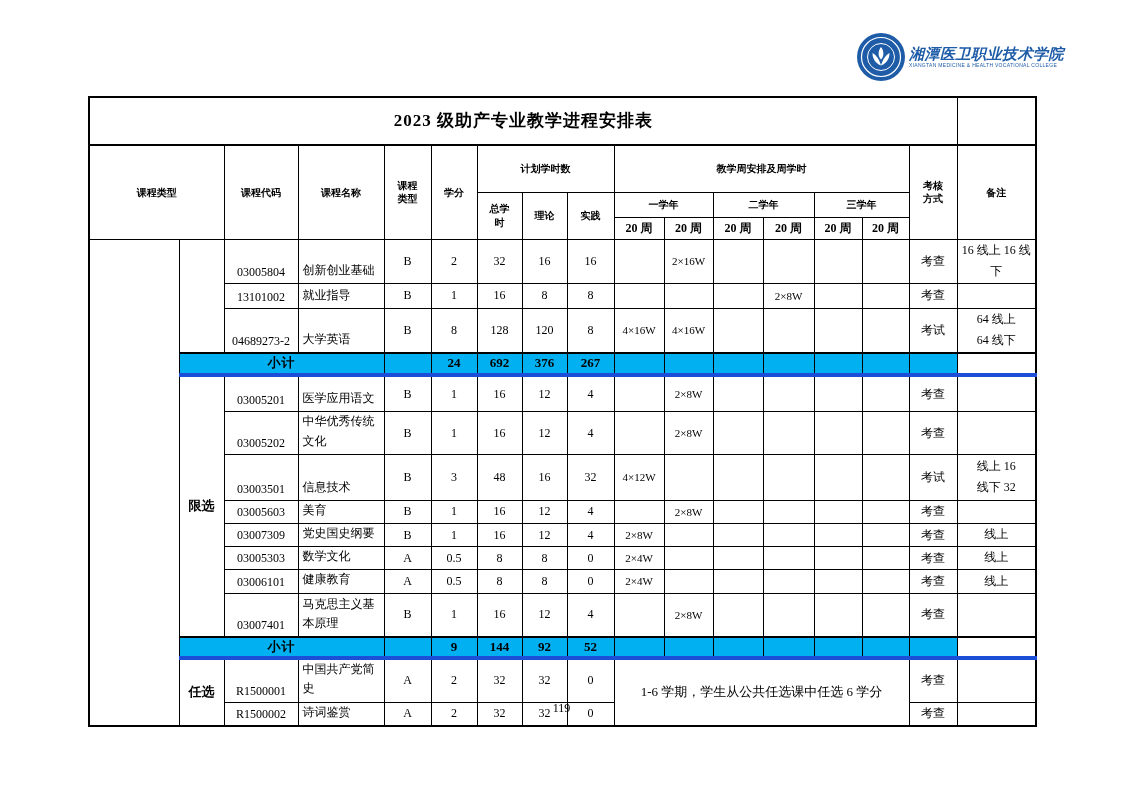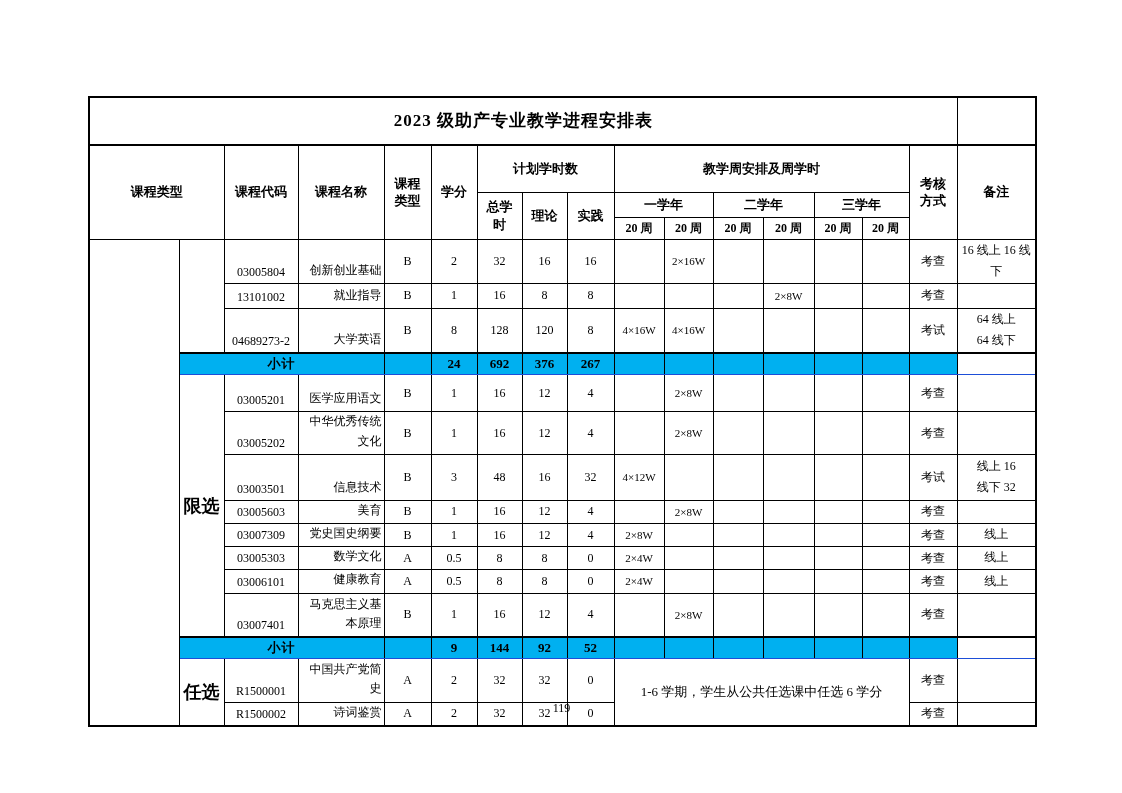--- a/index.html
+++ b/index.html
@@ -30,53 +30,67 @@
     position: absolute; left: 88px; top: 96px; width: 947px;
     border-collapse: collapse; table-layout: fixed;
     border: 2px solid #000;
   }
   th, td {
     border: 1px solid #000;
     text-align: center; vertical-align: middle;
     font-size: 12px; padding: 0 2px; overflow: hidden;
     word-break: break-all;
   }
-  thead th { font-weight: bold; font-size: 13px; line-height: 1.35; }
+  thead th { font-weight: bold; font-size: 10px; line-height: 1.35; }
   tr.title-row { height: 48px; }
   tr.title-row th { font-size: 17px; font-weight: bold; border-bottom: 2px solid #000; letter-spacing: 1px; }
   tr.hr1 { height: 47px; }
   tr.hr2 { height: 25px; }
   tr.weeks-row { height: 22px; }
   tr.weeks-row th { font-size: 12px; }
 
   td.code { vertical-align: bottom; padding-bottom: 3px; font-size: 12px; }
-  td.name { vertical-align: bottom; padding-bottom: 3px; text-align: right; padding-left: 4px; line-height: 1.6; }
+  td.name { vertical-align: bottom; padding-bottom: 3px; text-align: left; padding-left: 4px; line-height: 1.6; }
   td.week { font-size: 11px; }
   td.remark { font-size: 12px; white-space: pre-line; line-height: 1.8; }
   td.note { font-size: 13px; }
-  td.type-label { font-weight: bold; font-size: 18px; }
+  td.type-label { font-weight: bold; font-size: 13px; }
 
   tr.subtotal td {
     background: var(--subtotal-blue, #00B0F0);
     font-weight: bold; font-size: 13px;
-    border-top: 2px solid #000; border-bottom: 1px solid #1d4ed8;
+    border-top: 2px solid #000; border-bottom: 4px solid #1d4ed8;
   }
   tr.subtotal td.sub-remark { background: #fff; }
   tr.subtotal td.sub-label { letter-spacing: 1px; }
 
   .page-number {
     position: absolute; top: 701px; left: 88px; width: 947px;
     text-align: center; font-size: 12px;
   }
 </style>
 </head>
 <body>
 
 <div class="page">
 
+  <div class="logo">
+    <svg class="emblem" viewBox="0 0 50 50">
+      <circle class="emblem-bg" cx="25" cy="25" r="24"></circle>
+      <circle cx="25" cy="25" r="19.5" fill="none" stroke="#ffffff" stroke-width="1.2"></circle>
+      <circle cx="25" cy="25" r="13.5" fill="none" stroke="#ffffff" stroke-width="1"></circle>
+      <path fill="#ffffff" d="M25 15 c-3.2 4.2 -3.2 9.5 0 12.5 c3.2 -3 3.2 -8.3 0 -12.5 z"></path>
+      <path fill="#ffffff" d="M16.5 21 c0 6 3.2 10.5 8.5 12.5 c-1.2 -4.5 -4.2 -10.5 -8.5 -12.5 z"></path>
+      <path fill="#ffffff" d="M33.5 21 c0 6 -3.2 10.5 -8.5 12.5 c1.2 -4.5 4.2 -10.5 8.5 -12.5 z"></path>
+    </svg>
+    <div class="logo-text">
+      <div class="logo-cn">湘潭医卫职业技术学院</div>
+      <div class="logo-en">XIANGTAN MEDICINE &amp; HEALTH VOCATIONAL COLLEGE</div>
+    </div>
+  </div>
 
   <table class="schedule">
     <colgroup>
       <col style="width:90px">
         <col style="width:45px">
         <col style="width:74px">
         <col style="width:86px">
       <col style="width:47px">
         <col style="width:46px">
         <col style="width:45px">

